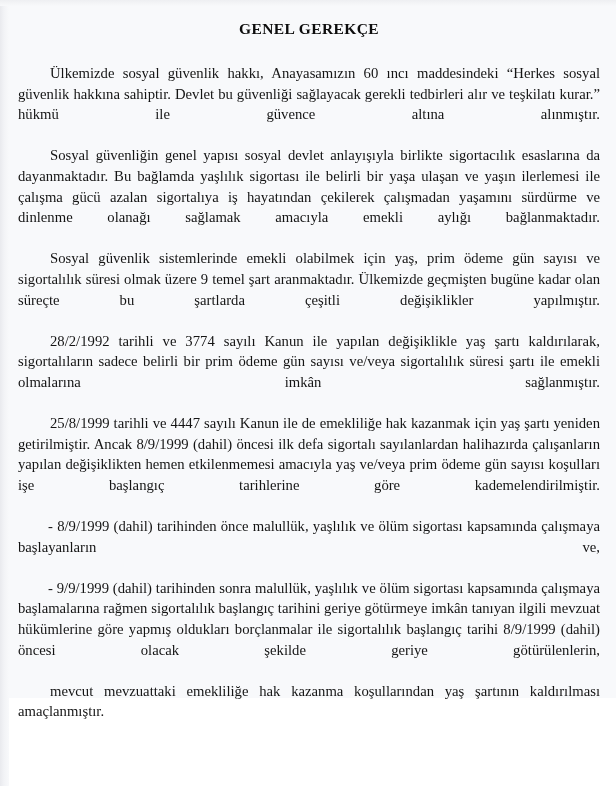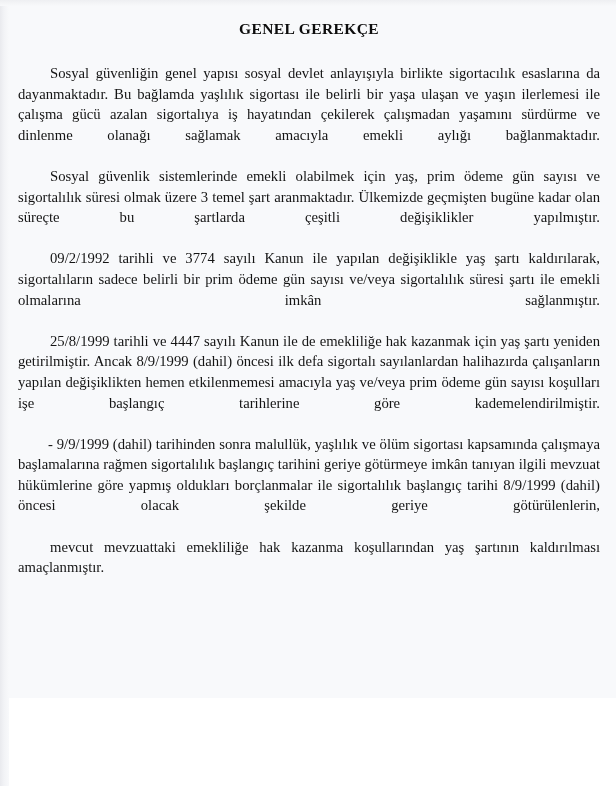--- a/index.html
+++ b/index.html
@@ -97,23 +97,25 @@
 <div class="page">
 
   <div class="scan-edge-left"></div>
   <div class="scan-edge-top"></div>
 
   <div class="content">
 
     <h1 class="doc-title">GENEL GEREKÇE</h1>
 
     <div class="body-block">
+      <p class="para">Ülkemizde sosyal güvenlik hakkı, Anayasamızın 60 ıncı maddesindeki “Herkes sosyal güvenlik hakkına sahiptir. Devlet bu güvenliği sağlayacak gerekli tedbirleri alır ve teşkilatı kurar.” hükmü ile güvence altına alınmıştır.</p>
       <p class="para">Sosyal güvenliğin genel yapısı sosyal devlet anlayışıyla birlikte sigortacılık esaslarına da dayanmaktadır. Bu bağlamda yaşlılık sigortası ile belirli bir yaşa ulaşan ve yaşın ilerlemesi ile çalışma gücü azalan sigortalıya iş hayatından çekilerek çalışmadan yaşamını sürdürme ve dinlenme olanağı sağlamak amacıyla emekli aylığı bağlanmaktadır.</p>
-      <p class="para">Sosyal güvenlik sistemlerinde emekli olabilmek için yaş, prim ödeme gün sayısı ve sigortalılık süresi olmak üzere 3 temel şart aranmaktadır. Ülkemizde geçmişten bugüne kadar olan süreçte bu şartlarda çeşitli değişiklikler yapılmıştır.</p>
-      <p class="para">09/2/1992 tarihli ve 3774 sayılı Kanun ile yapılan değişiklikle yaş şartı kaldırılarak, sigortalıların sadece belirli bir prim ödeme gün sayısı ve/veya sigortalılık süresi şartı ile emekli olmalarına imkân sağlanmıştır.</p>
+      <p class="para">Sosyal güvenlik sistemlerinde emekli olabilmek için yaş, prim ödeme gün sayısı ve sigortalılık süresi olmak üzere 9 temel şart aranmaktadır. Ülkemizde geçmişten bugüne kadar olan süreçte bu şartlarda çeşitli değişiklikler yapılmıştır.</p>
+      <p class="para">28/2/1992 tarihli ve 3774 sayılı Kanun ile yapılan değişiklikle yaş şartı kaldırılarak, sigortalıların sadece belirli bir prim ödeme gün sayısı ve/veya sigortalılık süresi şartı ile emekli olmalarına imkân sağlanmıştır.</p>
       <p class="para">25/8/1999 tarihli ve 4447 sayılı Kanun ile de emekliliğe hak kazanmak için yaş şartı yeniden getirilmiştir. Ancak 8/9/1999 (dahil) öncesi ilk defa sigortalı sayılanlardan halihazırda çalışanların yapılan değişiklikten hemen etkilenmemesi amacıyla yaş ve/veya prim ödeme gün sayısı koşulları işe başlangıç tarihlerine göre kademelendirilmiştir.</p>
+      <p class="para dash">- 8/9/1999 (dahil) tarihinden önce malullük, yaşlılık ve ölüm sigortası kapsamında çalışmaya başlayanların ve,</p>
       <p class="para dash">- 9/9/1999 (dahil) tarihinden sonra malullük, yaşlılık ve ölüm sigortası kapsamında çalışmaya başlamalarına rağmen sigortalılık başlangıç tarihini geriye götürmeye imkân tanıyan ilgili mevzuat hükümlerine göre yapmış oldukları borçlanmalar ile sigortalılık başlangıç tarihi 8/9/1999 (dahil) öncesi olacak şekilde geriye götürülenlerin,</p>
       <p class="para">mevcut mevzuattaki emekliliğe hak kazanma koşullarından yaş şartının kaldırılması amaçlanmıştır.</p>
 
     </div>
 
   </div>
 </div>
 
 </body></html>

